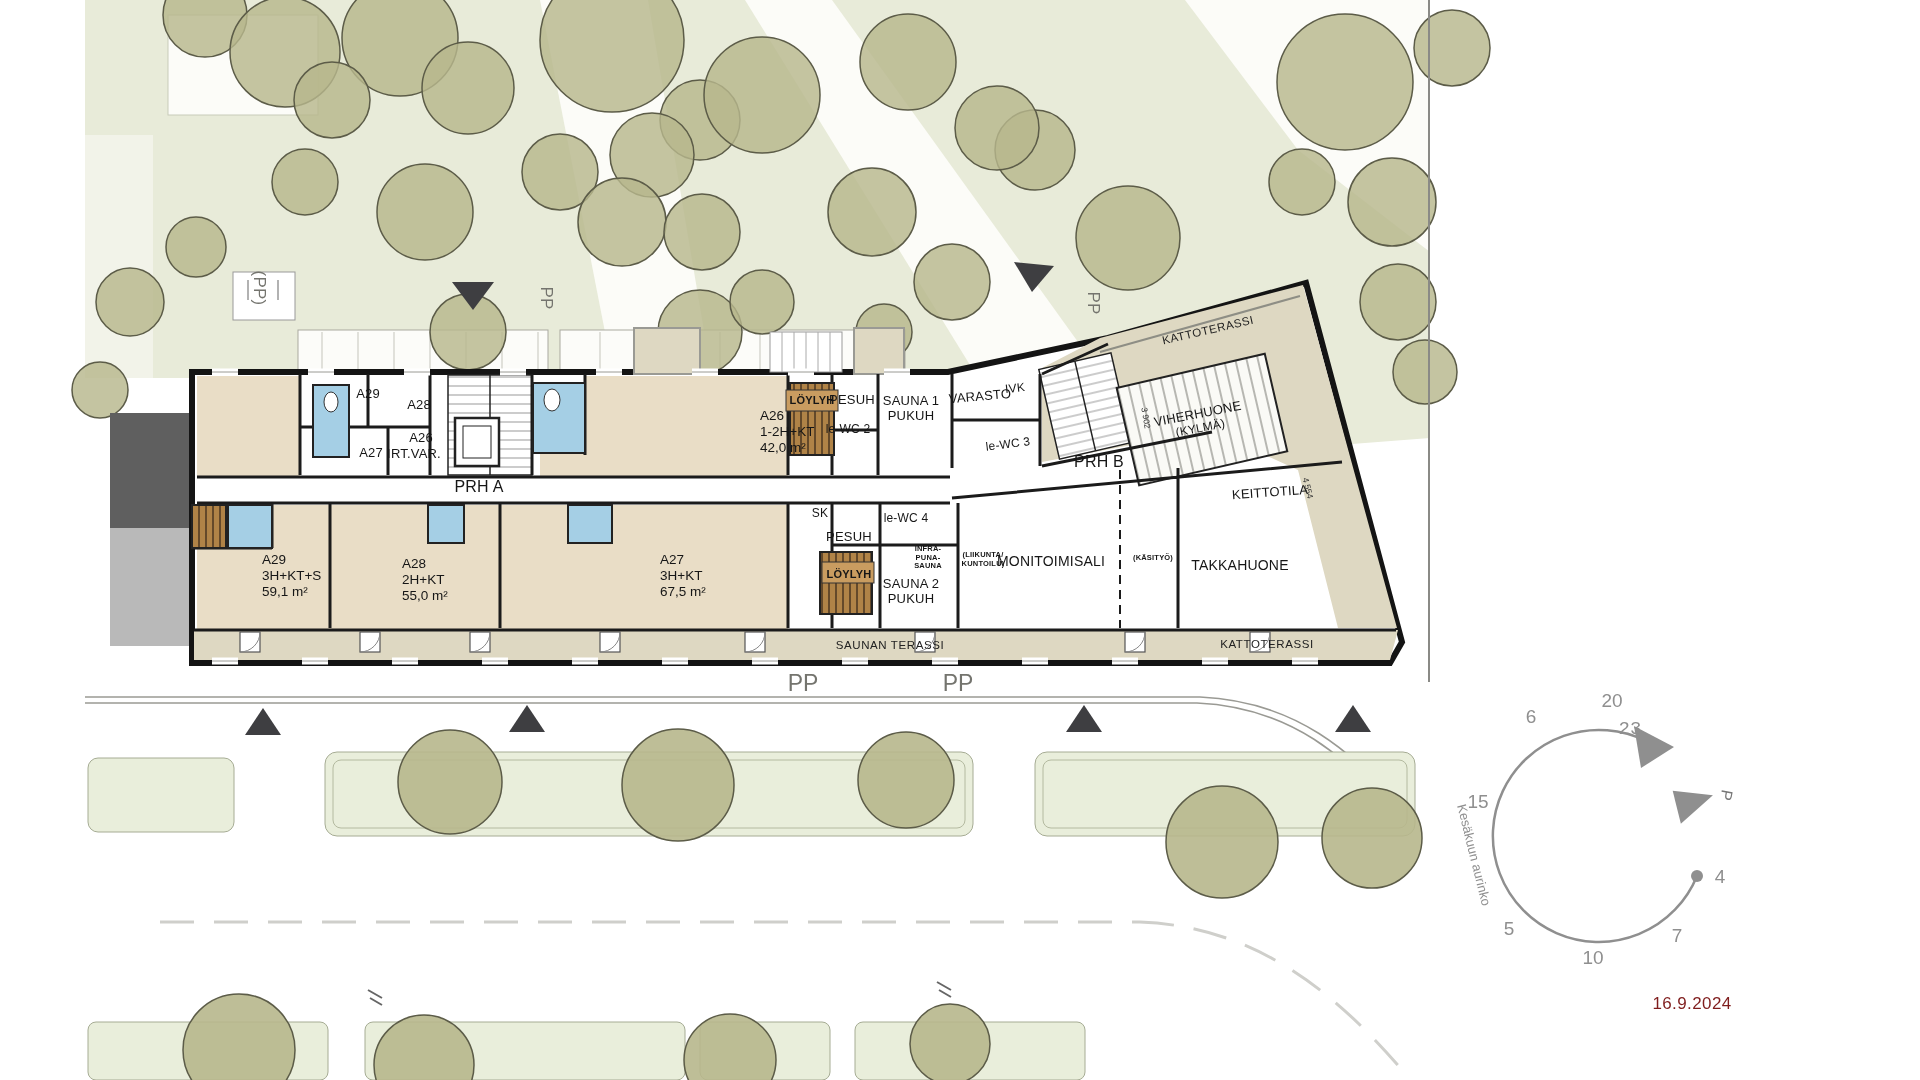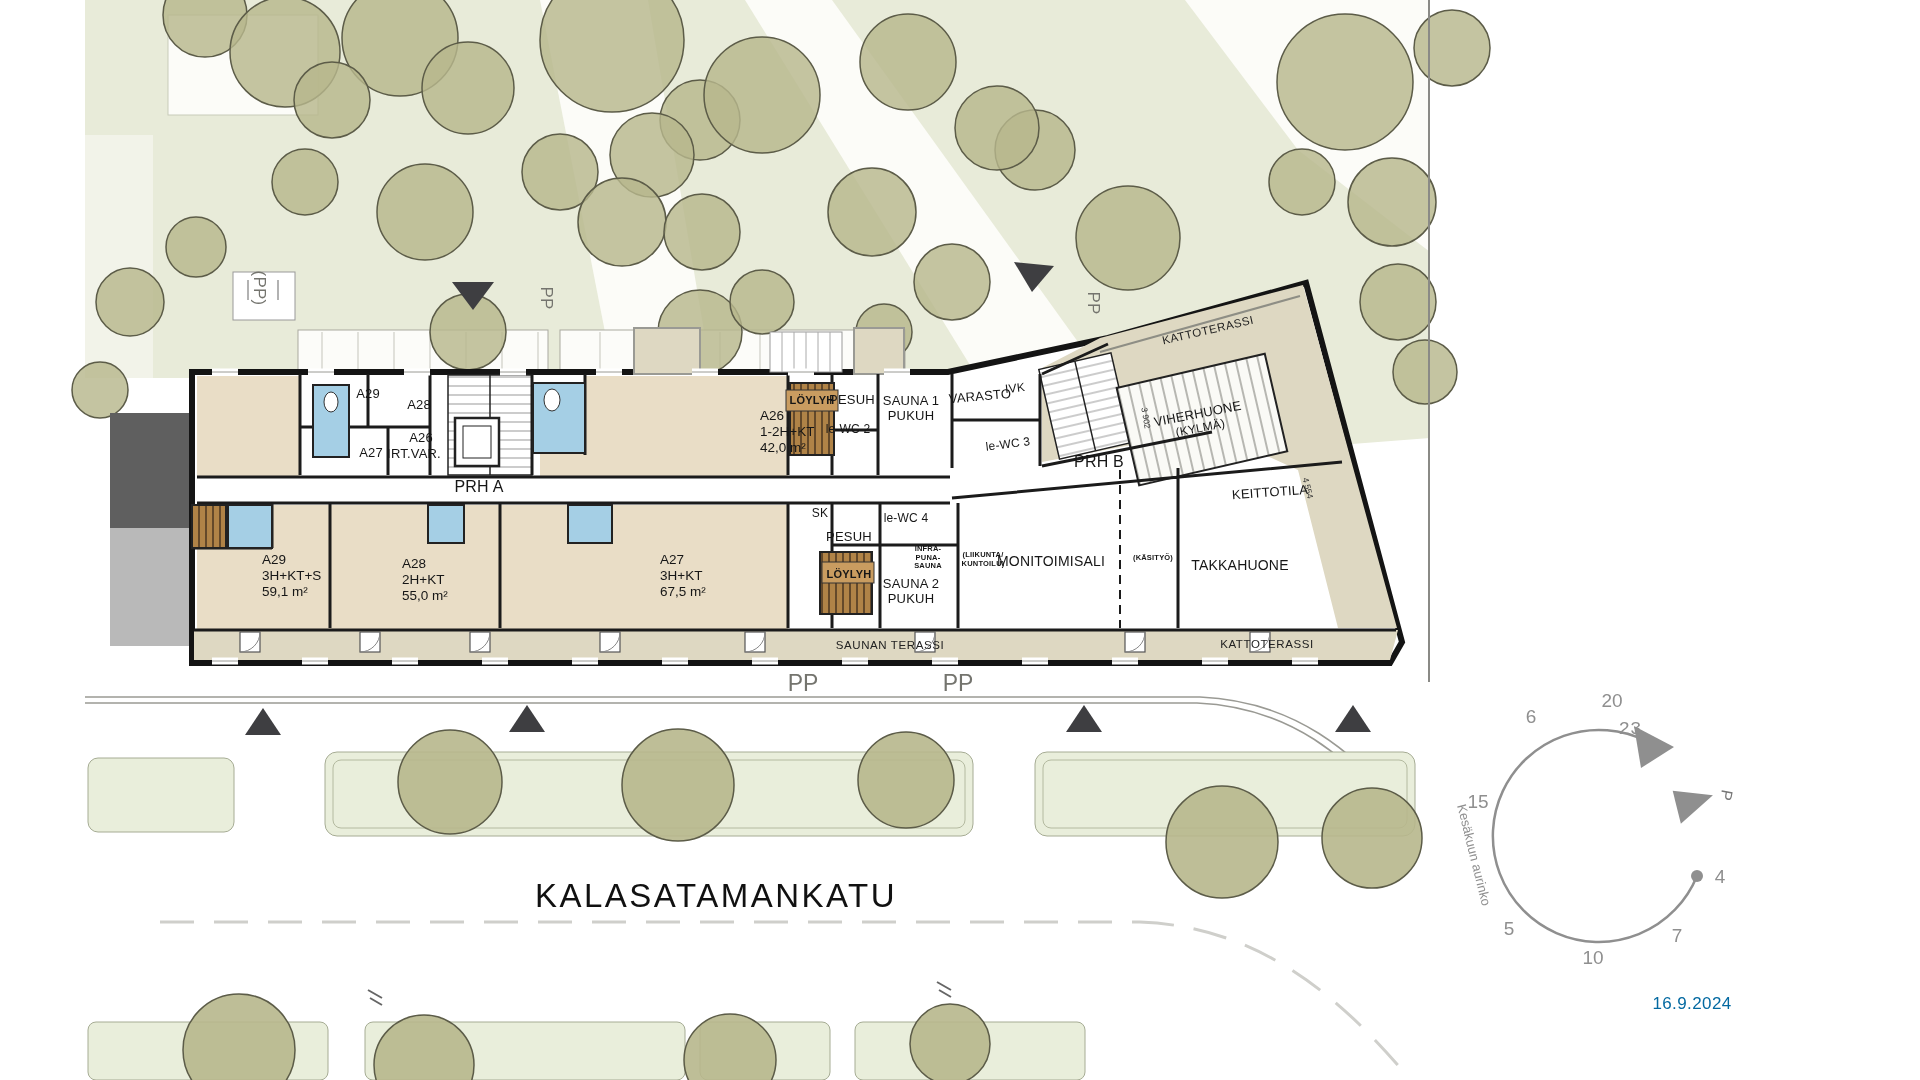--- a/index.html
+++ b/index.html
@@ -14,21 +14,21 @@
   .lbl.tiny{font-size:7.5px;font-weight:bold;line-height:8.5px;text-align:center;}
   .lbl.gray{color:#74746e;}
   .lbl.terr{font-size:11.5px;letter-spacing:.6px;color:#222;}
   .apt{position:absolute;font-size:13.5px;line-height:16px;color:#161616;white-space:nowrap;}
   .two{text-align:center;line-height:15px;}
   .rot90{transform:translate(-50%,-50%) rotate(90deg);}
   .dim{position:absolute;font-size:8.5px;color:#333;white-space:nowrap;}
   .floor-title{position:absolute;left:1588px;top:126px;transform:translate(-50%,-50%);
        font-family:"DejaVu Serif","Liberation Serif",serif;font-size:60px;color:#161616;}
   .plan-date{position:absolute;left:1692px;top:1004px;transform:translate(-50%,-50%);
-       font-size:17px;font-weight:500;color:#0369a1;letter-spacing:.4px;}
+       font-size:17px;font-weight:500;color:#7f1d1d;letter-spacing:.4px;}
   .divider{position:absolute;left:1428px;top:0;width:2px;height:682px;background:#8a8a86;}
   .street-name{position:absolute;left:716px;top:896px;transform:translate(-50%,-50%);
        font-size:33px;color:#111;letter-spacing:2.5px;}
   .pp-street{position:absolute;transform:translate(-50%,-50%);font-size:23px;color:#74746e;}
   .sun-num{position:absolute;transform:translate(-50%,-50%);font-size:19px;color:#8f8f8f;}
 </style>
 </head>
 <body>
 
 <div class="canvas">
@@ -228,21 +228,20 @@
     <path d="M1697 876 A106 106 0 1 1 1646 741" fill="none" stroke="#8f8f8f" stroke-width="2.5"></path>
     <circle cx="1697" cy="876" r="6" fill="#8f8f8f"></circle>
     <polygon points="1634,726 1674,747 1641,768" fill="#8f8f8f"></polygon>
     <polygon points="1676,786 1676,820 1714,800" fill="#8f8f8f" transform="rotate(-14 1694 802)"></polygon>
   </g>
 </svg>
 
 <div class="divider"></div>
 <div class="plan-date">16.9.2024</div>
 
-<div class="street-name">KALASATAMANKATU</div>
 <div class="pp-street" style="left:803px;top:683px;">PP</div>
 <div class="pp-street" style="left:958px;top:683px;">PP</div>
 <div class="lbl gray rot90" style="left:259px;top:288px;font-size:17px;">(PP)</div>
 <div class="lbl gray rot90" style="left:546px;top:298px;font-size:17px;">PP</div>
 <div class="lbl gray rot90" style="left:1093px;top:303px;font-size:17px;">PP</div>
 
 <div class="lbl" style="left:368px;top:393px;">A29</div>
 <div class="lbl" style="left:419px;top:404px;">A28</div>
 <div class="lbl" style="left:421px;top:437px;">A26</div>
 <div class="lbl" style="left:371px;top:452px;">A27</div>

